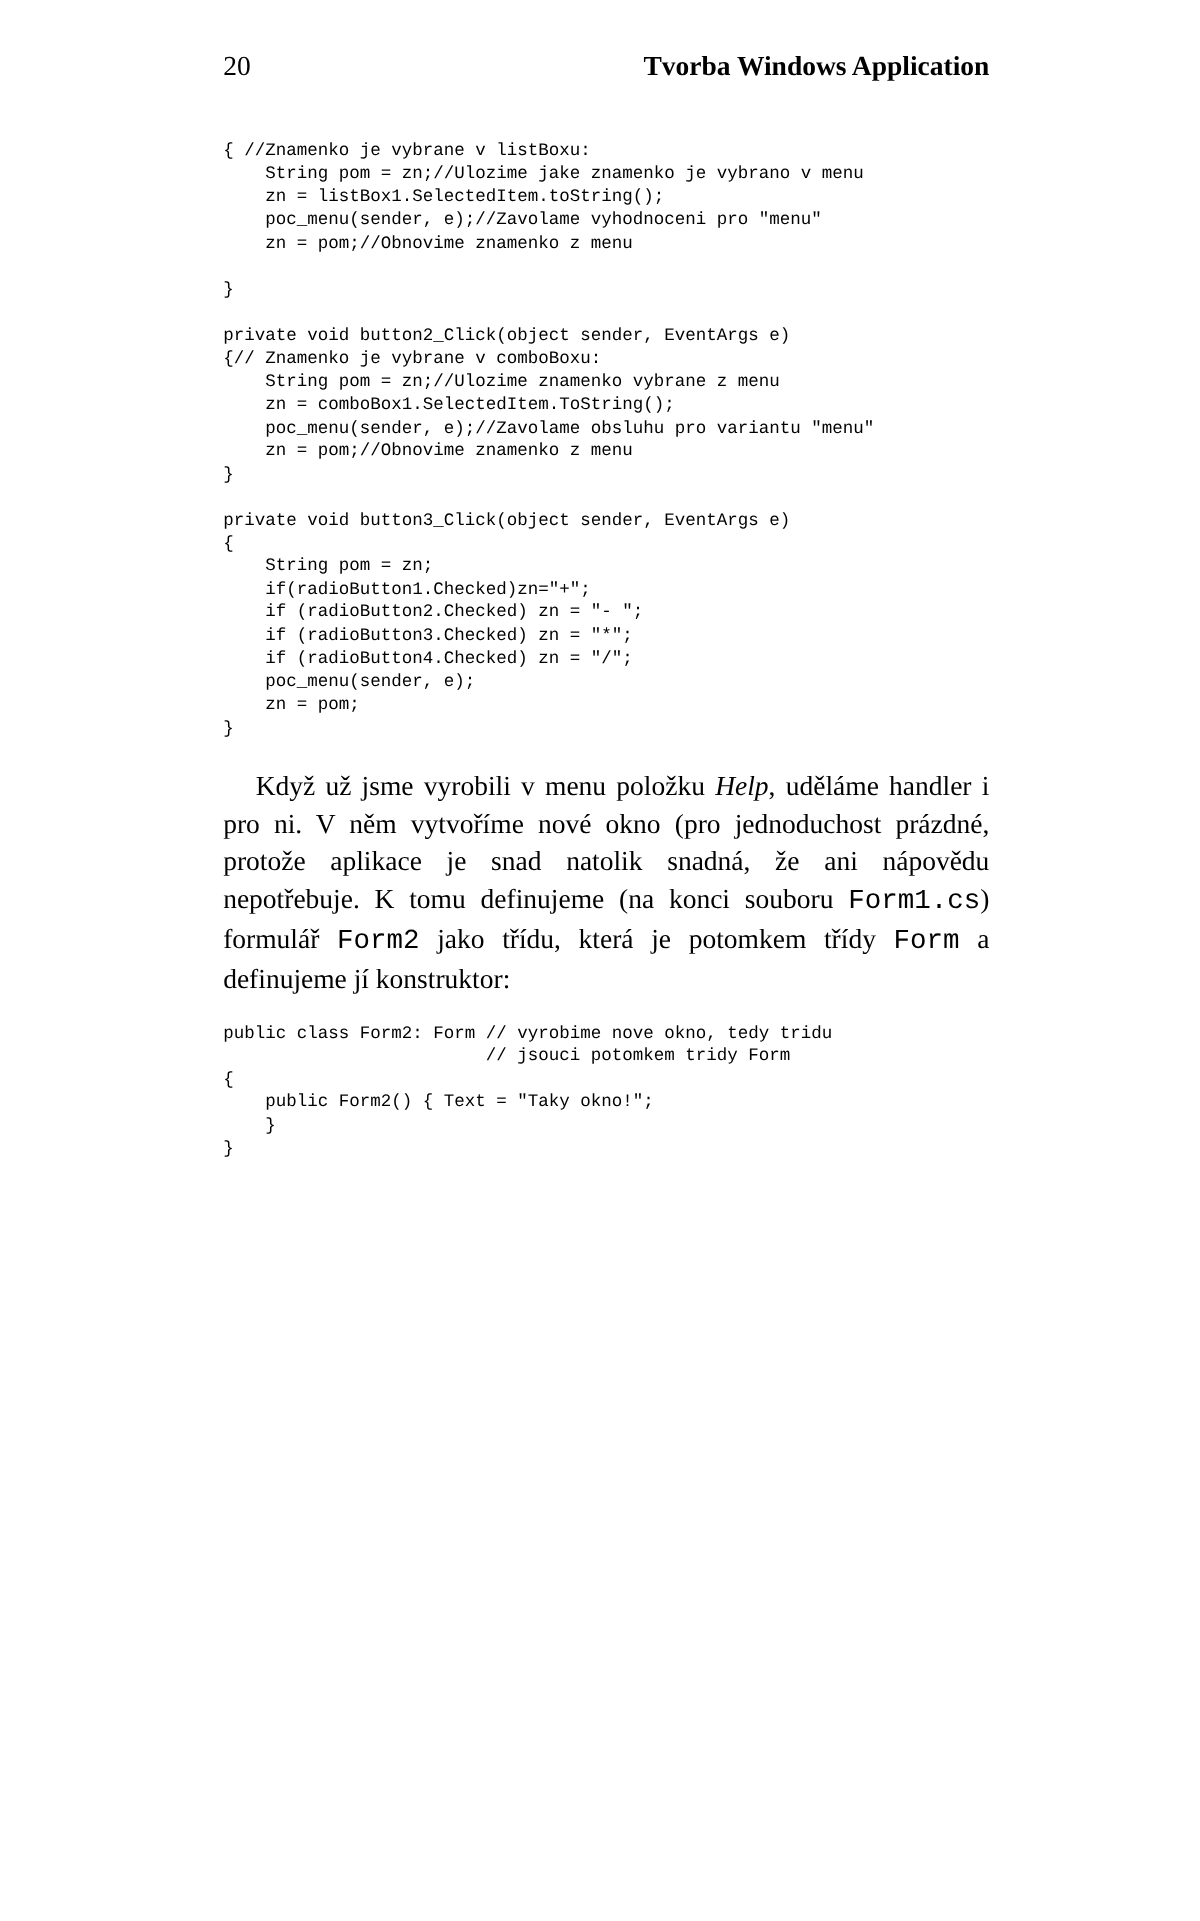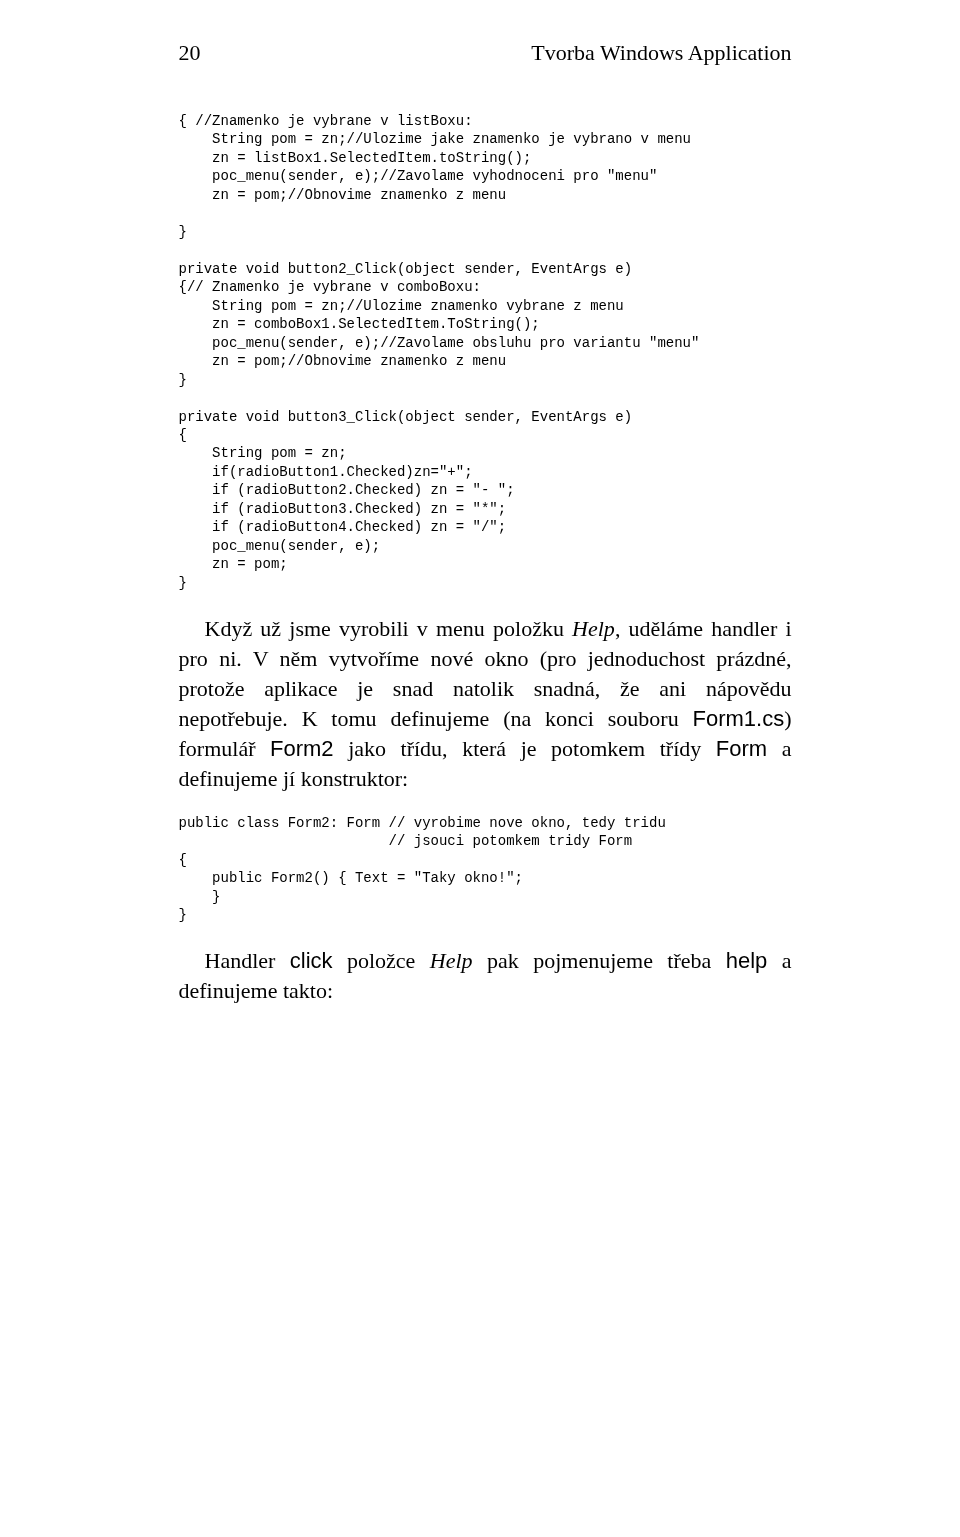--- a/index.html
+++ b/index.html
@@ -18,42 +18,42 @@
   }
   .header {
     display: flex;
     justify-content: space-between;
     align-items: baseline;
     font-family: "Times New Roman", Times, serif;
     font-size: 22px;
     margin-bottom: 46px;
   }
   .header .title {
-    font-weight: normal;
+    font-weight: bold;
   }
   .code {
     font-family: "Courier New", Courier, monospace;
     font-size: 14px;
     white-space: pre;
     line-height: 1.32;
     margin-bottom: 22px;
   }
   .para {
     font-family: "Times New Roman", Times, serif;
     font-size: 22px;
     line-height: 1.36;
     text-align: justify;
     margin-bottom: 20px;
   }
   .para .indent {
     display: inline-block;
     width: 26px;
   }
   .mono {
-    font-family: Liberation Sans, sans-serif;
+    font-family: Liberation Mono, monospace;
   }
   .it {
     font-style: italic;
   }
 </style>
 </head>
 <body>
 
 <div class="page">
 
@@ -91,15 +91,14 @@
 
   <div class="para"><span class="indent"></span><span>Když už jsme vyrobili v menu položku </span><span class="it">Help</span><span>, uděláme handler i pro ni. V něm vytvoříme nové okno (pro jednoduchost prázdné, protože aplikace je snad natolik snadná, že ani nápovědu nepotřebuje. K tomu definujeme (na konci souboru </span><span class="mono">Form1.cs</span><span>) formulář </span><span class="mono">Form2</span><span> jako třídu, která je potomkem třídy </span><span class="mono">Form</span><span> a definujeme jí konstruktor:</span></div>
 
   <div class="code">public class Form2: Form // vyrobime nove okno, tedy tridu
                          // jsouci potomkem tridy Form
 {
     public Form2() { Text = "Taky okno!";
     }
 }</div>
 
-  <div class="para"><span class="indent"></span><span>Handler </span><span class="mono">click</span><span> položce </span><span class="it">Help</span><span> pak pojmenujeme třeba </span><span class="mono">help</span><span> a definujeme takto:</span></div>
 
 </div>
 
 </body></html>

